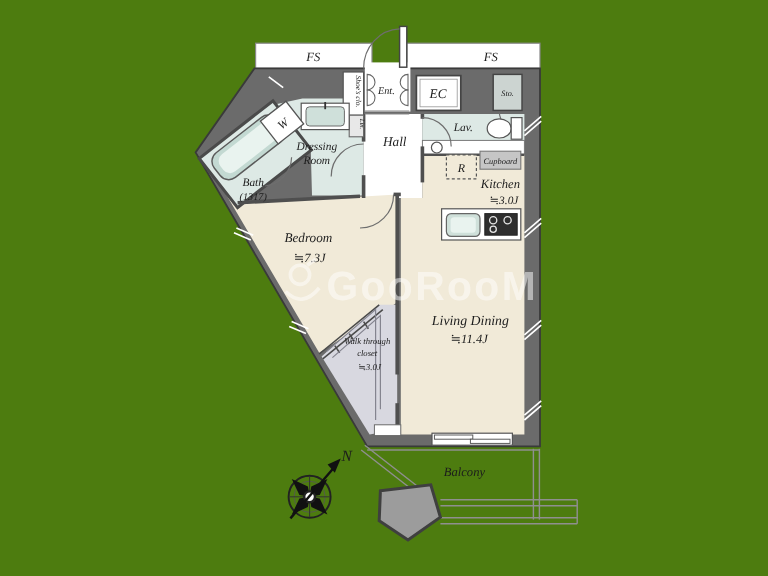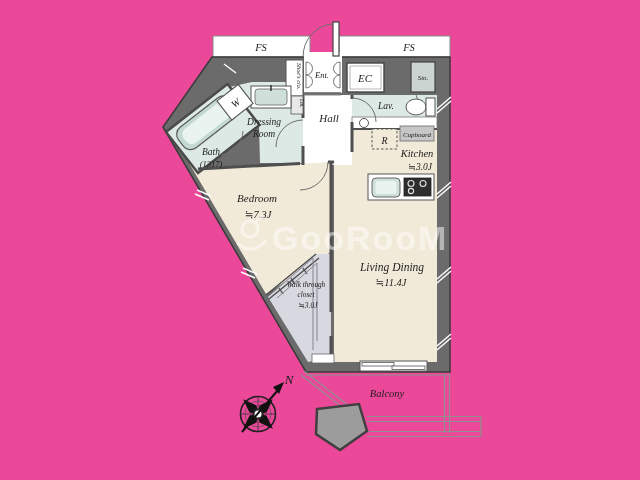--- a/index.html
+++ b/index.html
@@ -1,16 +1,16 @@
 <!DOCTYPE html>
 <html><head>
 <meta charset="utf-8">
 <style>
   html,body{margin:0;padding:0;background:#fff;}
-  #stage{position:relative;width:640px;height:480px;background:#ec4899;overflow:hidden;}
+  #stage{position:relative;width:640px;height:480px;background:#4d7c0f;overflow:hidden;}
   svg{display:block;}
   .lbl{font-family:"Liberation Serif","DejaVu Serif",serif;font-style:italic;fill:#1c1c1c;}
   .wm{font-family:"Liberation Sans","DejaVu Sans",sans-serif;font-weight:bold;}
   .thin{stroke:#6e6e6e;stroke-width:1;fill:none;}
 </style>
 </head>
 <body>
 
 <div id="stage">
 <svg width="640" height="480" viewBox="0 0 640 480">

